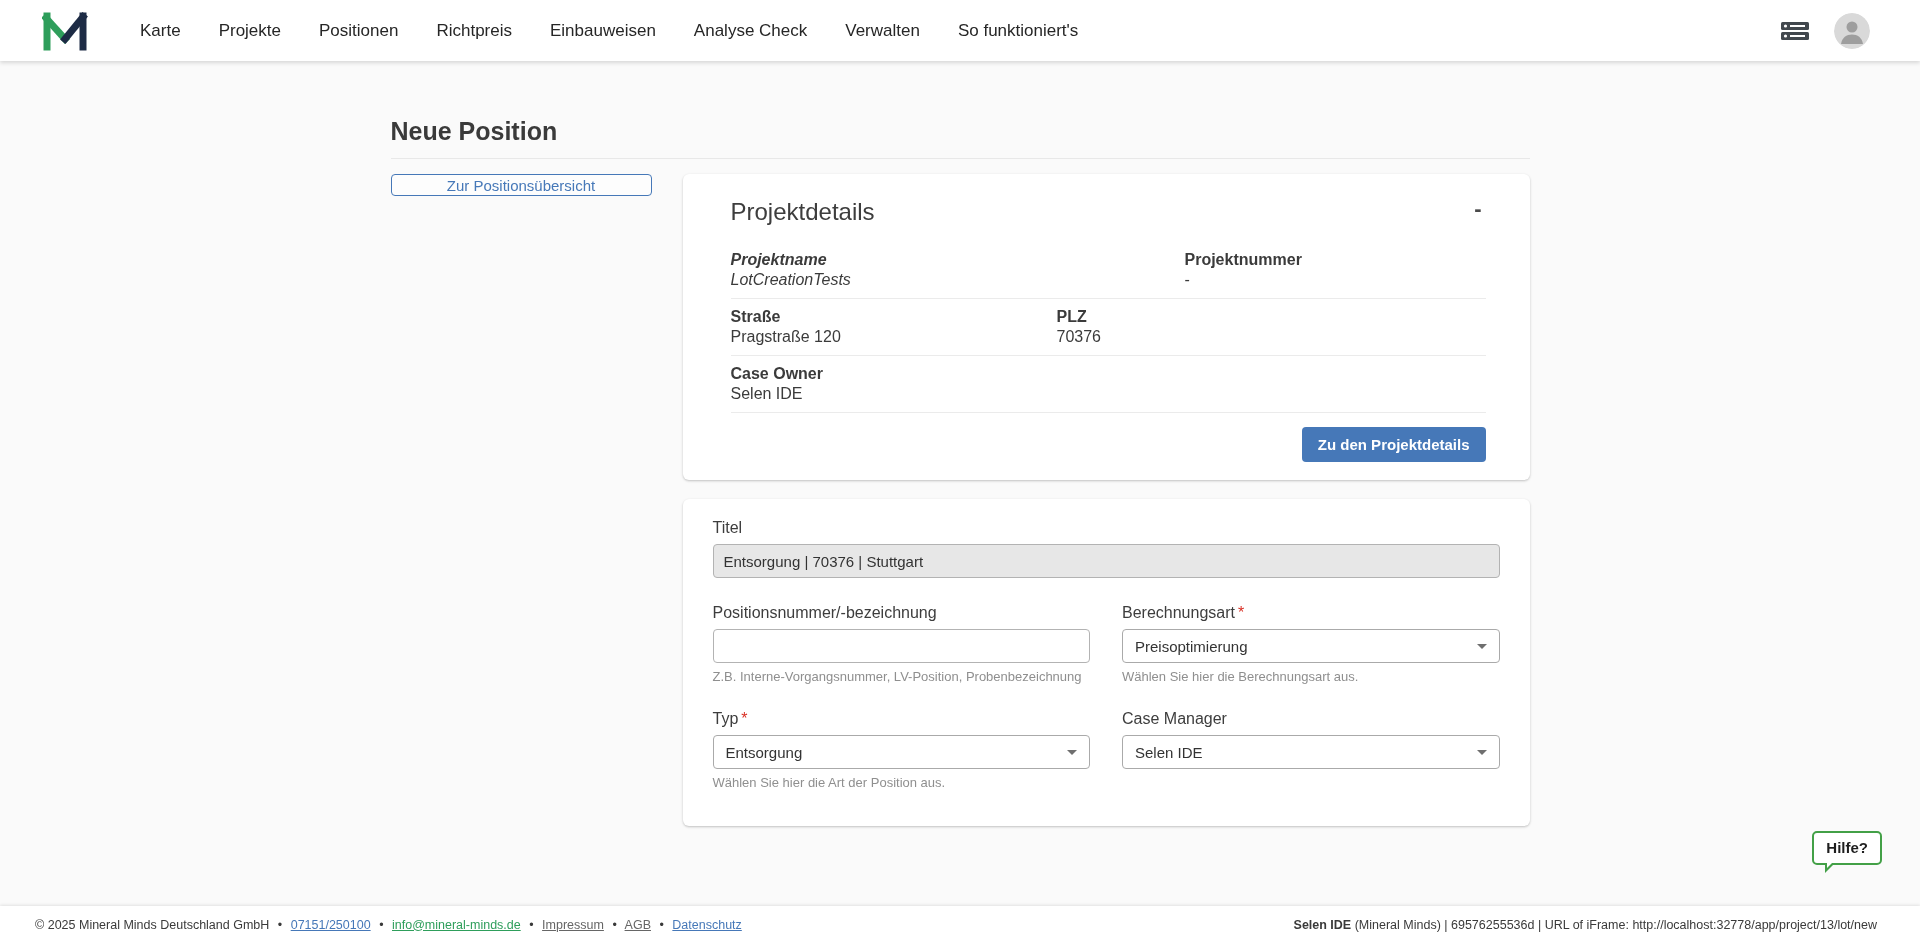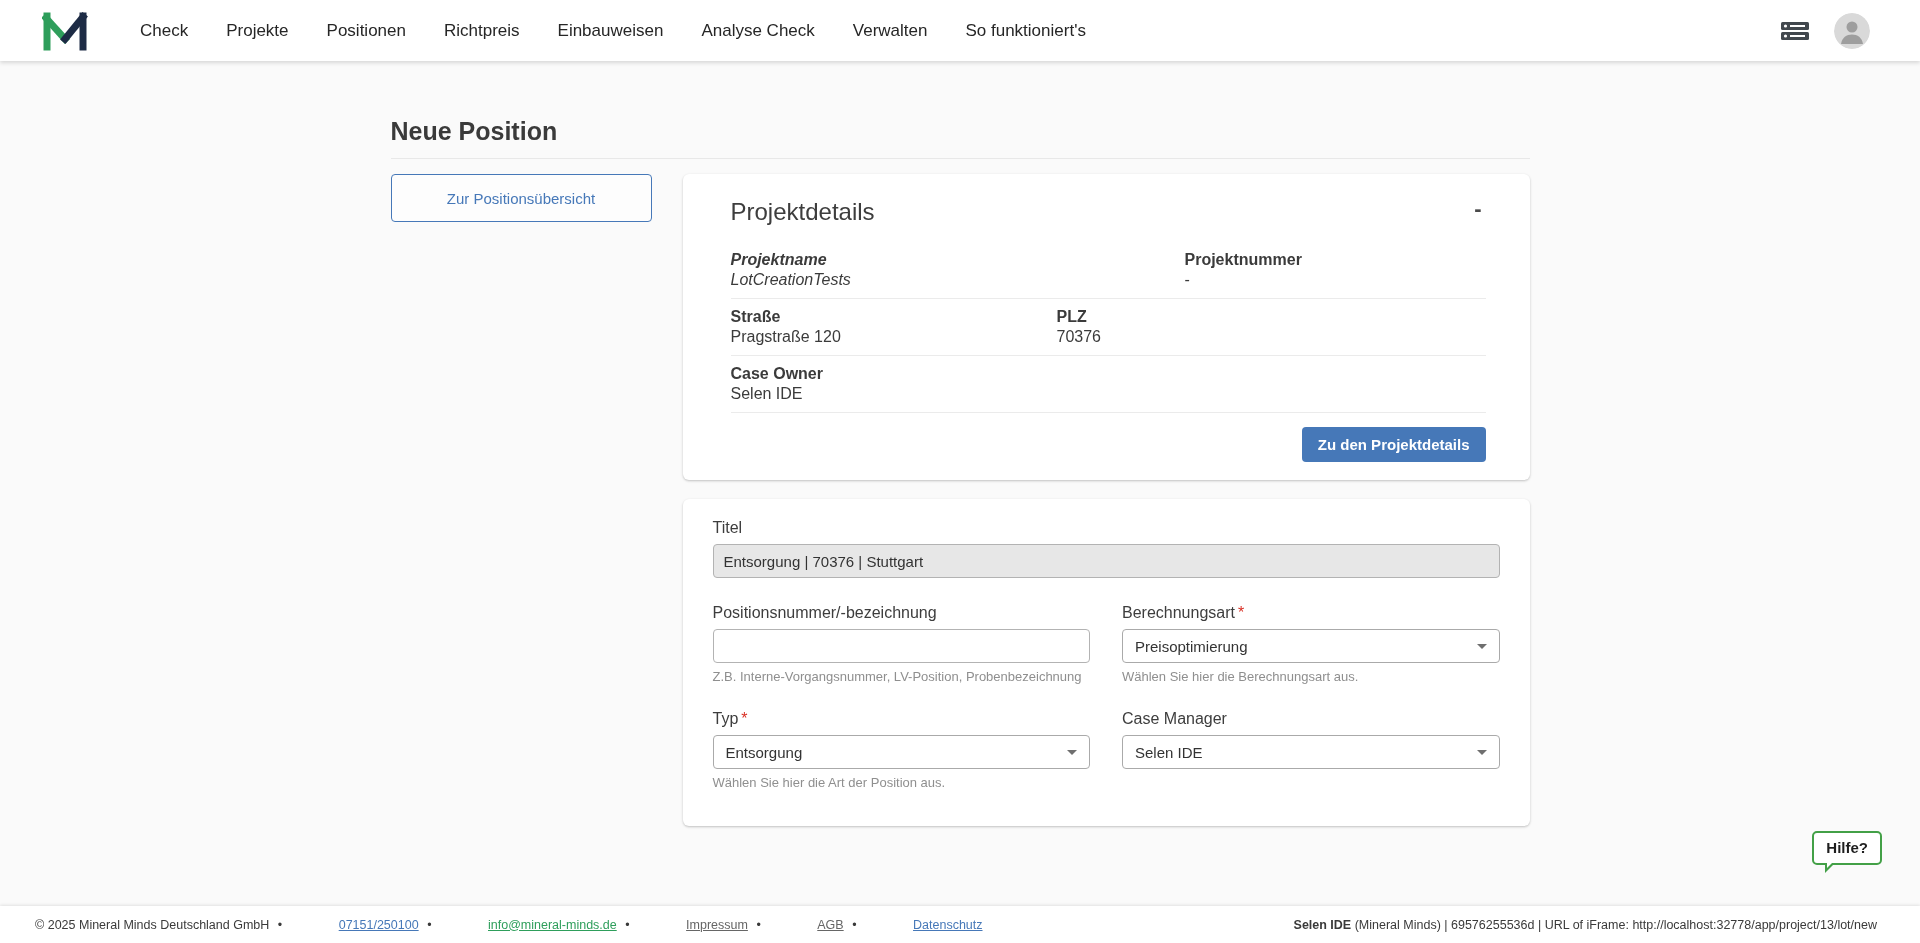--- a/index.html
+++ b/index.html
@@ -5,21 +5,21 @@
   * { box-sizing: border-box; }
   html, body { margin: 0; padding: 0; }
   body {
     width: 1920px; height: 943px;
     font-family: "Liberation Sans", sans-serif;
     background: #fafafa;
     color: #3b3b3b;
     overflow: hidden;
     position: relative;
   }
-  a { cursor: pointer; margin-left: 48px; }
+  a { cursor: pointer; }
 
   
   .app-header {
     height: 61px; background: #fff;
     display: flex; align-items: center;
     padding: 0 50px 0 42px;
     box-shadow: 0 2px 4px rgba(0,0,0,0.14);
     position: relative; z-index: 5;
   }
   .logo { width: 46px; height: 40px; margin-right: 52px; display: flex; align-items: center; cursor: pointer; }
@@ -32,21 +32,21 @@
   
   .content { width: 1139px; margin: 0 auto; padding-top: 56px; }
   .page-head { border-bottom: 1px solid #e8e8e8; padding-bottom: 12px; }
   .page-title { font-size: 25px; font-weight: 700; color: #3a3a3a; margin: 0; }
 
   .layout { display: flex; gap: 31px; margin-top: 15px; align-items: flex-start; }
   .left-col { flex: 0 0 261px; }
   .right-col { flex: 1; min-width: 0; }
 
   .btn-outline {
-    width: 100%; height: 48px;
+    width: 100%; height: 22px;
     background: #fdfdfd; border: 1px solid #4678b8; border-radius: 4px;
     color: #4678b8; font-size: 15px; font-family: inherit; cursor: pointer;
   }
 
   .card {
     background: #fff; border-radius: 6px;
     box-shadow: 0 1px 3px rgba(0,0,0,0.14), 0 1px 2px rgba(0,0,0,0.10);
   }
   .card-project { padding: 24px 44px 18px 48px; }
   .card-head { display: flex; align-items: flex-start; justify-content: space-between; }
@@ -135,21 +135,21 @@
 <header class="app-header">
   <div class="logo">
     <svg width="46" height="40" viewBox="0 0 46 40">
       <polyline points="5,5 5,36" fill="none" stroke="#2e9e5b" stroke-width="7" stroke-linecap="square"></polyline>
       <polyline points="4,7 23,28" fill="none" stroke="#2e9e5b" stroke-width="7" stroke-linecap="square"></polyline>
       <polyline points="23,28 41,6" fill="none" stroke="#1d2b45" stroke-width="7" stroke-linecap="square"></polyline>
       <polyline points="41,5 41,36" fill="none" stroke="#1d2b45" stroke-width="7" stroke-linecap="square"></polyline>
     </svg>
   </div>
   <nav class="nav">
-    <span class="nav-item">Check</span>
+    <span class="nav-item">Karte</span>
     <span class="nav-item">Projekte</span>
     <span class="nav-item">Positionen</span>
     <span class="nav-item">Richtpreis</span>
     <span class="nav-item">Einbauweisen</span>
     <span class="nav-item">Analyse Check</span>
     <span class="nav-item">Verwalten</span>
     <span class="nav-item">So funktioniert's</span>
   </nav>
   <div class="header-right">
     <span class="icon-btn">

